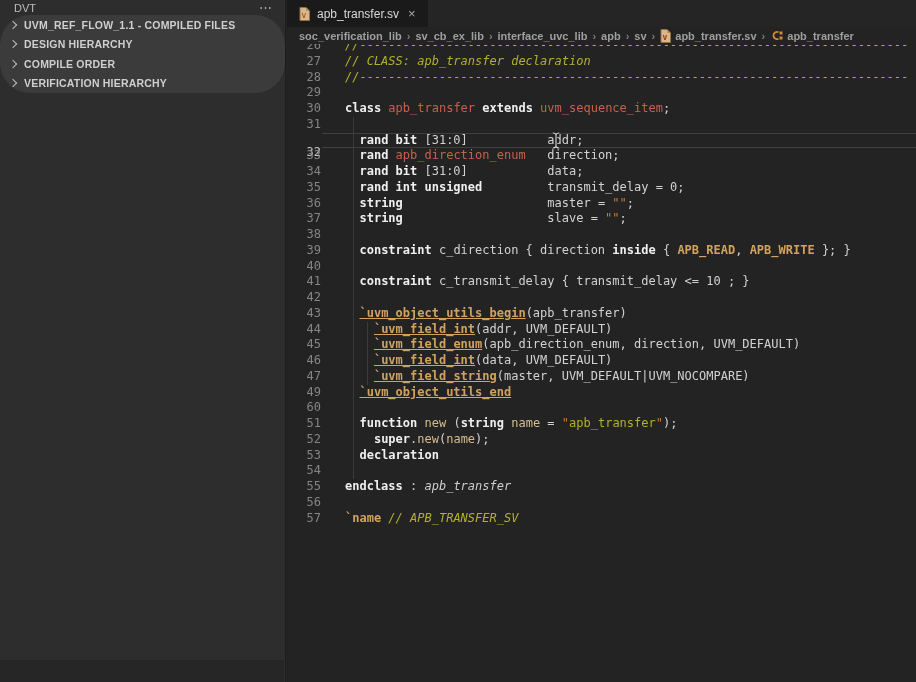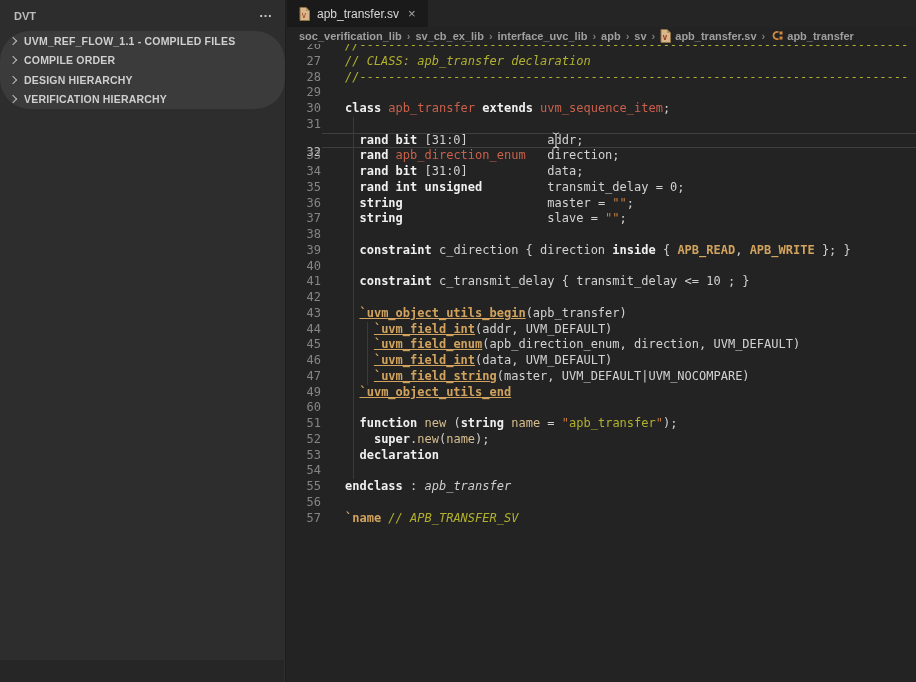--- a/index.html
+++ b/index.html
@@ -5,22 +5,22 @@
   html,body{margin:0;padding:0;}
   body{
     width:916px;height:682px;position:relative;overflow:hidden;
     background:var(--background);
     font-family:"Liberation Sans",sans-serif;
     -webkit-font-smoothing:antialiased;
   }
   
   .sidebar{position:absolute;left:0;top:0;width:286px;height:682px;
     background:var(--sidebar-bg);border-right:1px solid #1e1e1e;box-sizing:border-box;}
-  .side-header{height:31px;display:flex;align-items:center;justify-content:space-between;
-    padding:0 12px 0 14px;font-weight:bold;}
+  .side-header{height:15px;display:flex;align-items:center;justify-content:space-between;
+    padding:0 12px 0 14px;}
   .side-title{font-size:11px;color:#bdbdbd;}
   .side-menu{color:#c8c8c8;font-size:13px;letter-spacing:1px;cursor:pointer;}
   .side-sections{background:var(--sidebar-section-bg);border-radius:30px;}
   .side-row{height:19.5px;display:flex;align-items:center;padding-left:6px;cursor:pointer;}
   .chev{width:5px;height:5px;border-right:1.4px solid #bdbdbd;border-bottom:1.4px solid #bdbdbd;
     transform:rotate(-45deg);margin:0 8px 0 4px;flex:none;}
   .side-label{font-size:10.5px;font-weight:bold;color:#cfcfcf;letter-spacing:.2px;
     white-space:nowrap;overflow:hidden;}
   .side-footer{position:absolute;left:0;right:1px;bottom:0;height:22px;background:#262626;}
   
@@ -71,25 +71,25 @@
     <span class="side-title">DVT</span>
     <span class="side-menu">⋯</span>
   </div>
   <div class="side-sections">
       <div class="side-row">
         <span class="chev"></span>
         <span class="side-label">UVM_REF_FLOW_1.1 - COMPILED FILES</span>
       </div>
       <div class="side-row">
         <span class="chev"></span>
+        <span class="side-label">DESIGN HIERARCHY</span>
+      </div>
+      <div class="side-row">
+        <span class="chev"></span>
         <span class="side-label">COMPILE ORDER</span>
-      </div>
-      <div class="side-row">
-        <span class="chev"></span>
-        <span class="side-label">DESIGN HIERARCHY</span>
       </div>
       <div class="side-row">
         <span class="chev"></span>
         <span class="side-label">VERIFICATION HIERARCHY</span>
       </div>
     </div>
   <div class="side-footer"></div>
 </div>
 
 <div class="tabbar">

